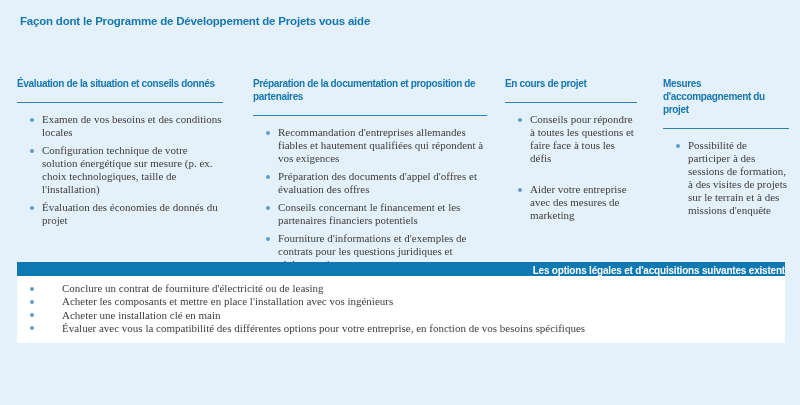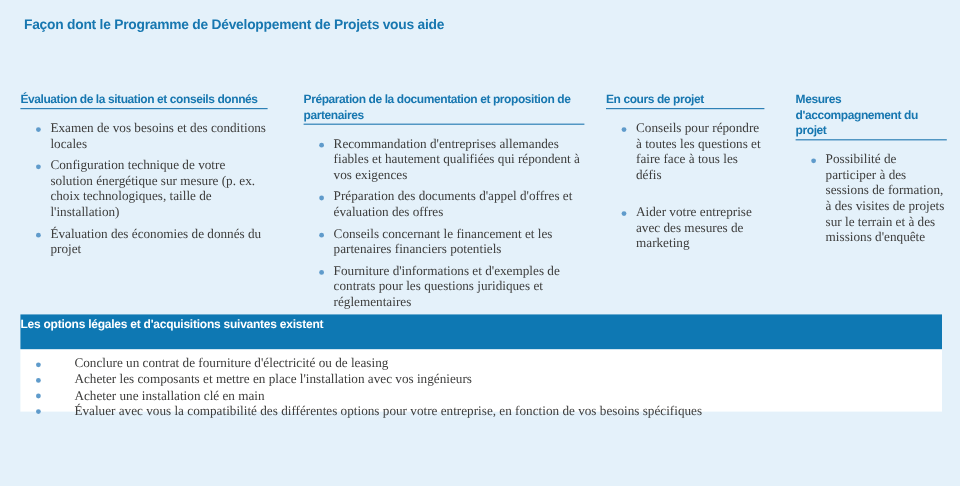--- a/index.html
+++ b/index.html
@@ -20,21 +20,21 @@
 
   .col { position:absolute; top:77px; }
   .col-1 { left:17px;  width:206px; }
   .col-2 { left:253px; width:234px; }
   .col-3 { left:505px; width:132px; }
   .col-4 { left:663px; width:126px; }
 
   .col-header {
     font-size:10px; font-weight:bold; letter-spacing:-0.35px;
     line-height:13px; color:var(--accent,#1777b0);
-    padding-bottom:0; margin-bottom:10px;
+    padding-bottom:12px; margin-bottom:10px;
     border-bottom:1.5px solid var(--rule,#2e81b6);
   }
   .one-line { white-space:nowrap; overflow:visible; }
 
   ul.bullets { list-style:none; padding-left:13px; }
   ul.bullets li {
     display:flex; gap:8px; margin-bottom:5px;
     font-family:"Liberation Serif", serif;
     font-size:11px; line-height:13px;
     color:var(--body-text,#3d3d3c);
@@ -43,24 +43,24 @@
     flex:0 0 auto; width:4px; height:4px; border-radius:50%;
     background:var(--bullet,#5f9bcb); margin-top:4.5px;
   }
   .col-3 ul.bullets li { margin-bottom:18px; }
 
   .panel {
     position:absolute; left:17px; top:262px; width:768px; height:81px;
     background:var(--white-panel,#ffffff);
   }
   .banner {
-    height:29px; background:var(--banner-bg,#0e78b3);
+    height:14px; background:var(--banner-bg,#0e78b3);
     color:var(--banner-text,#ffffff);
     font-size:10px; font-weight:bold; line-height:17px;
-    text-align:left; letter-spacing:-0.2px;
+    text-align:right; letter-spacing:-0.2px;
   }
   .panel ul.bullets { padding-top:6px; }
   ul.bullets.panel-list li { margin-bottom:0.5px; line-height:12.8px;gap:28px; }
 </style>
 </head>
 <body style="--background: #e4f1fa; --accent: #1777b0; --rule: #2e81b6; --body-text: #3d3d3c; --bullet: #5f9bcb; --banner-bg: #0e78b3; --banner-text: #ffffff; --white-panel: #ffffff;">
 
 <div class="page">
 
   <h1 class="title">Façon dont le Programme de Développement de Projets vous aide</h1>

